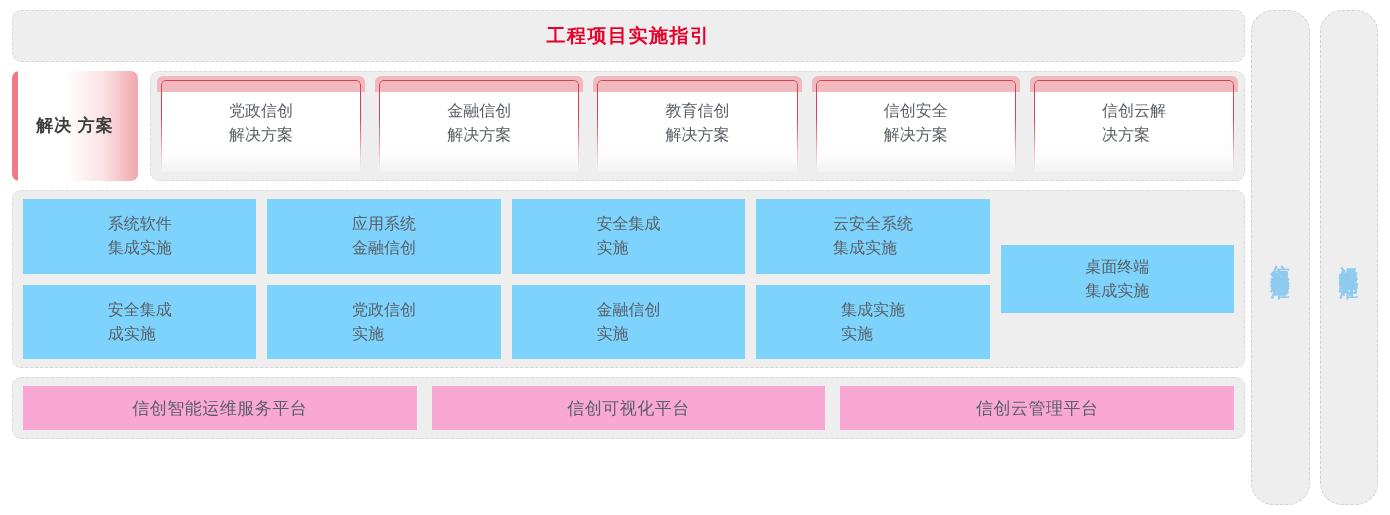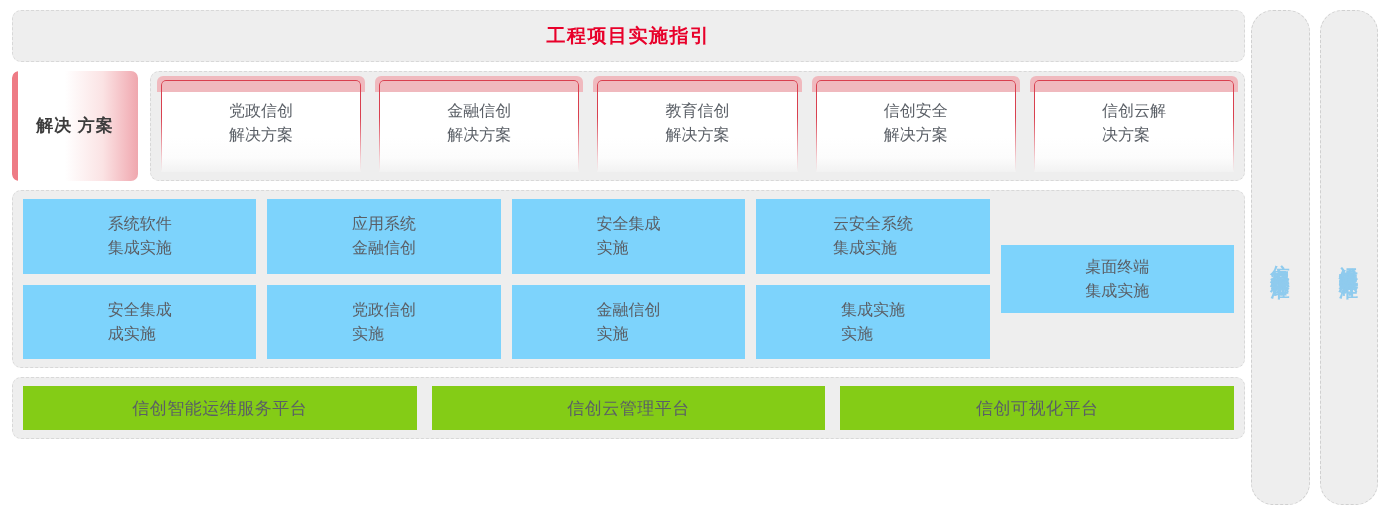--- a/index.html
+++ b/index.html
@@ -183,21 +183,21 @@
   }
 
   
   .tool-grid {
     flex: 1;
     display: grid;
     grid-template-columns: repeat(3, 1fr);
     gap: 15px;
   }
   .tool-card {
-    background: #84cc16;
+    background: #f9a8d4;
     display: flex;
     align-items: center;
     justify-content: center;
   }
   .tool-text {
     color: #5a5f66;
     font-size: 17px;
     letter-spacing: 0.5px;
   }
 
@@ -330,24 +330,24 @@
       </div>
     </div>
 
     <div class="layer layer-tools">
       <div class="panel">
         <div class="tool-grid">
           <div class="tool-card">
             <span class="tool-text">信创智能运维服务平台</span>
           </div>
           <div class="tool-card">
+            <span class="tool-text">信创可视化平台</span>
+          </div>
+          <div class="tool-card">
             <span class="tool-text">信创云管理平台</span>
-          </div>
-          <div class="tool-card">
-            <span class="tool-text">信创可视化平台</span>
           </div>
         </div>
       </div>
     </div>
 
 
   </div>
 
   <div class="side-col">
     <div class="side-bar">

